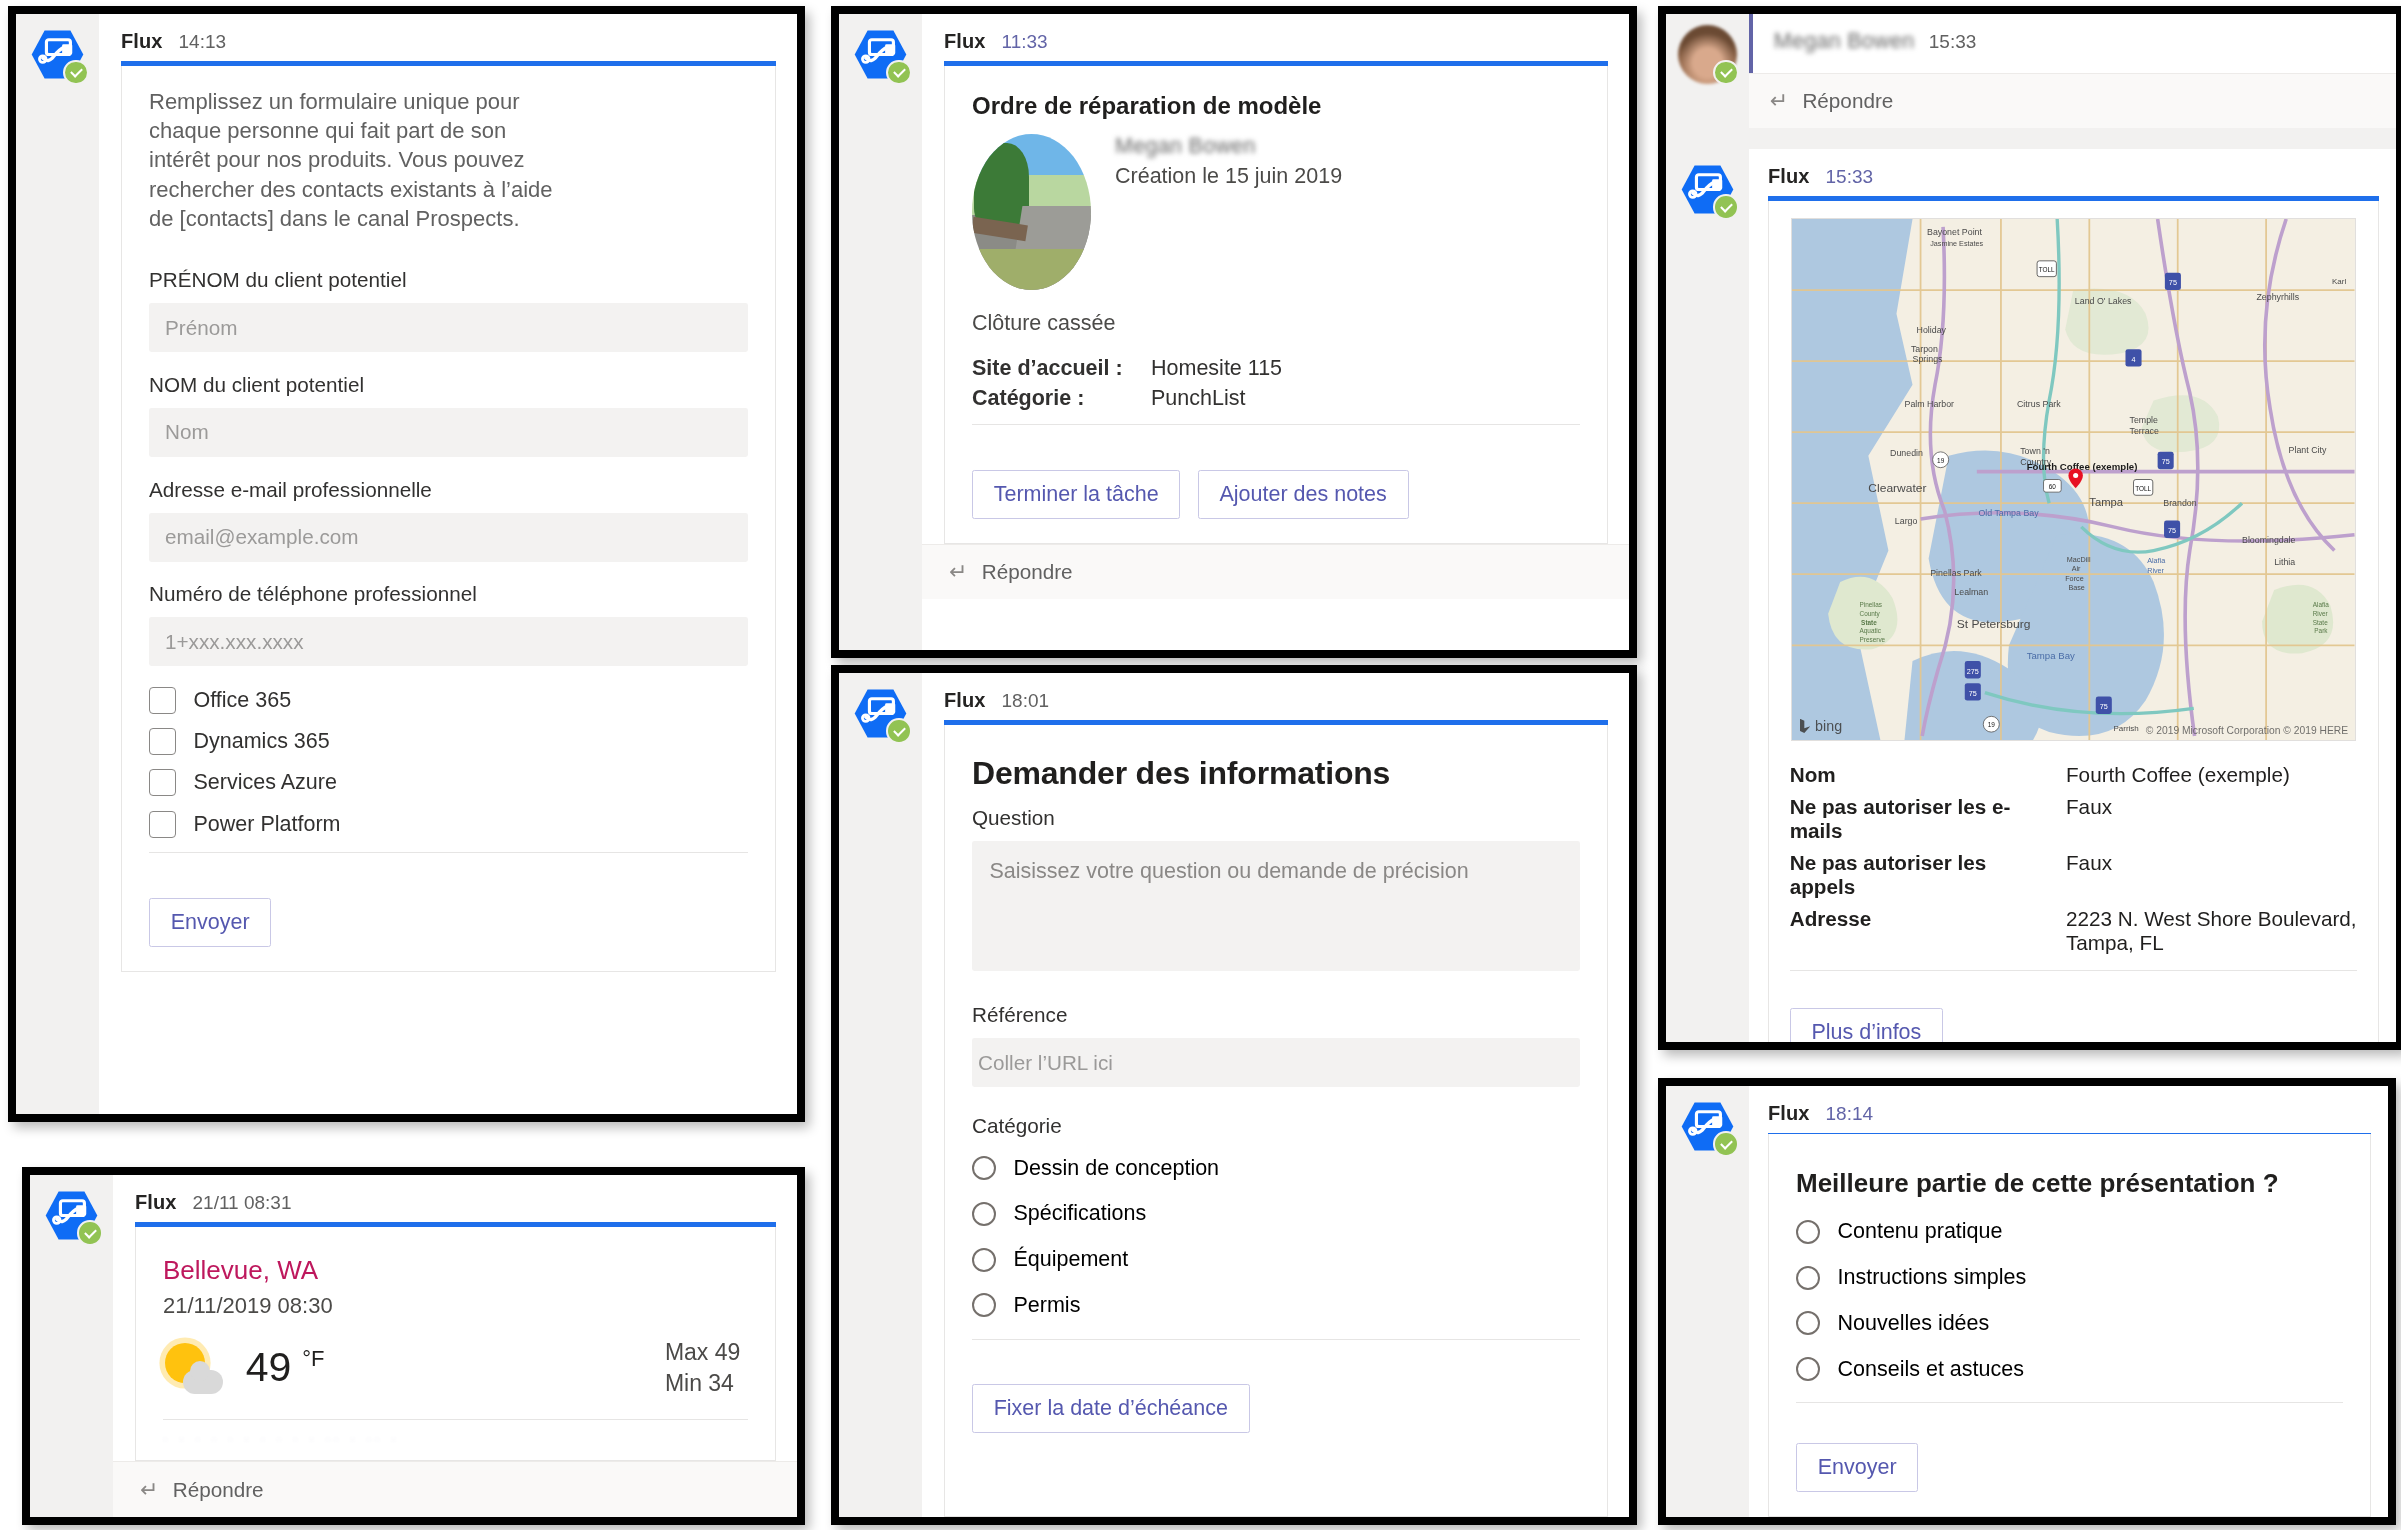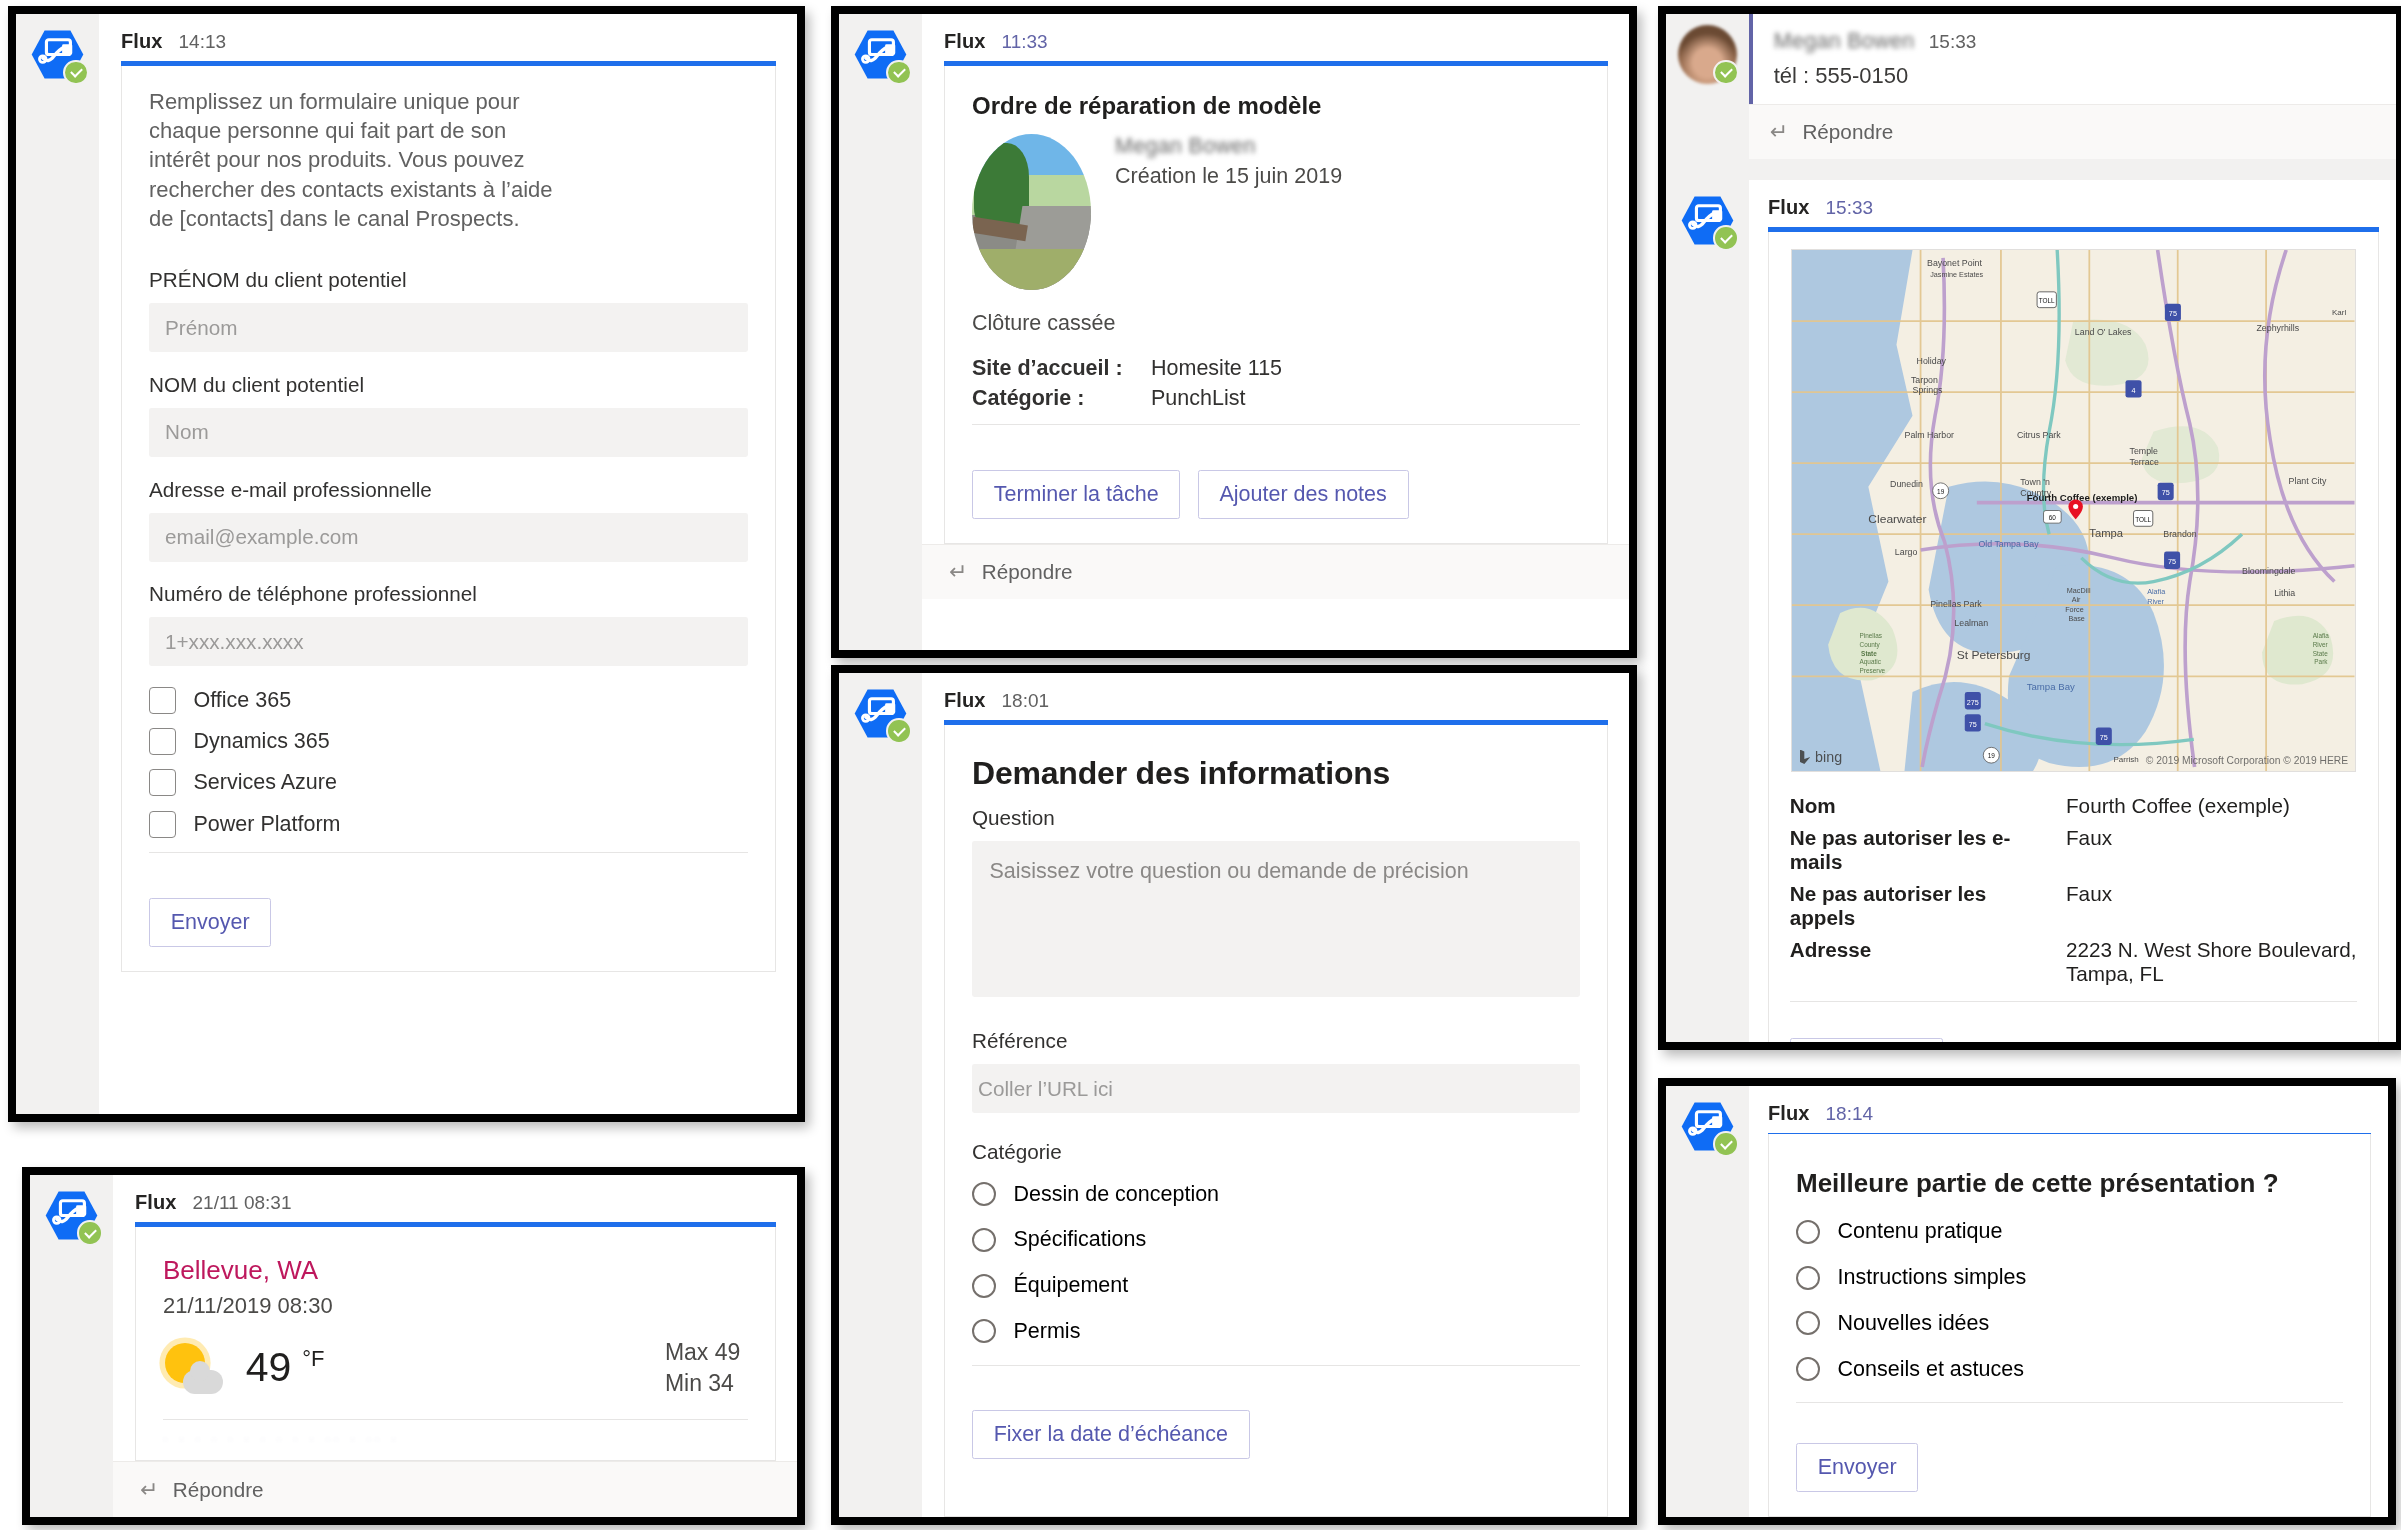--- a/index.html
+++ b/index.html
@@ -66,21 +66,21 @@
 
   h1.ac-title{font-size:32px;font-weight:600;color:#201f1e;margin:9.5px 0 20.7px 0;letter-spacing:-0.2px;}
   h2.ac-title{font-size:24px;font-weight:600;color:#201f1e;margin:4.8px 0 14.3px 0;}
   .ac-text{font-size:22px;line-height:1.33;color:#616161;margin:0 0 35px 0;max-width:413px;}
   .field-label{font-size:20.7px;color:#323130;margin:0 0 11px 0;}
   .ac-input{
     background:#f3f2f1;border:none;border-radius:2.4px;height:49px;display:flex;align-items:center;
     padding:0 16px;font-size:20.7px;color:#9b9a99;margin:0 0 20.7px 0;
   }
   .ac-textarea{
-    background:#f3f2f1;border-radius:2.4px;height:156px;padding:17.5px 17.5px;
+    background:#f3f2f1;border-radius:2.4px;height:130px;padding:17.5px 17.5px;
     font-size:21.5px;color:#8a8886;margin:0 0 32px 0;box-sizing:border-box;
   }
   .chk-row{display:flex;align-items:center;gap:17.5px;margin:0 0 14.3px 0;}
   .chk-box{width:27px;height:27px;border:1.9px solid #8a8886;border-radius:4px;background:#fff;box-sizing:border-box;flex:none;}
   .chk-label{font-size:21.5px;color:#323130;}
   .radio-row{display:flex;align-items:center;gap:17.5px;margin:0 0 20.7px 0;}
   .radio-dot{width:24px;height:24px;border:2.1px solid #75706c;border-radius:50%;background:#fff;box-sizing:border-box;flex:none;}
   .radio-label{font-size:21.5px;color:#000000;}
   .sep{height:0.8px;background:#e6e5e4;margin:12.7px 0 0 0;}
   .btn{
@@ -381,21 +381,20 @@
           <div class="avatar-img"></div>
           <span class="presence"></span>
         </div>
       </div>
       <div style="flex:1;min-width:0;">
         <div class="quoted">
           <div class="q-line1">
             <span class="blurred-name">Megan Bowen</span>
             <span class="flux-time grey">15:33</span>
           </div>
-          <div class="q-tel">tél : 555-0150</div>
         </div>
         <div class="footer-reply" style="padding-left:20.7px;">
           <span class="reply-arrow">↵</span>
           <span>Répondre</span>
         </div>
       </div>
     </div>
 
     <div class="msg-row" style="flex:1;margin-top:20.7px;">
       <div class="gutter">

